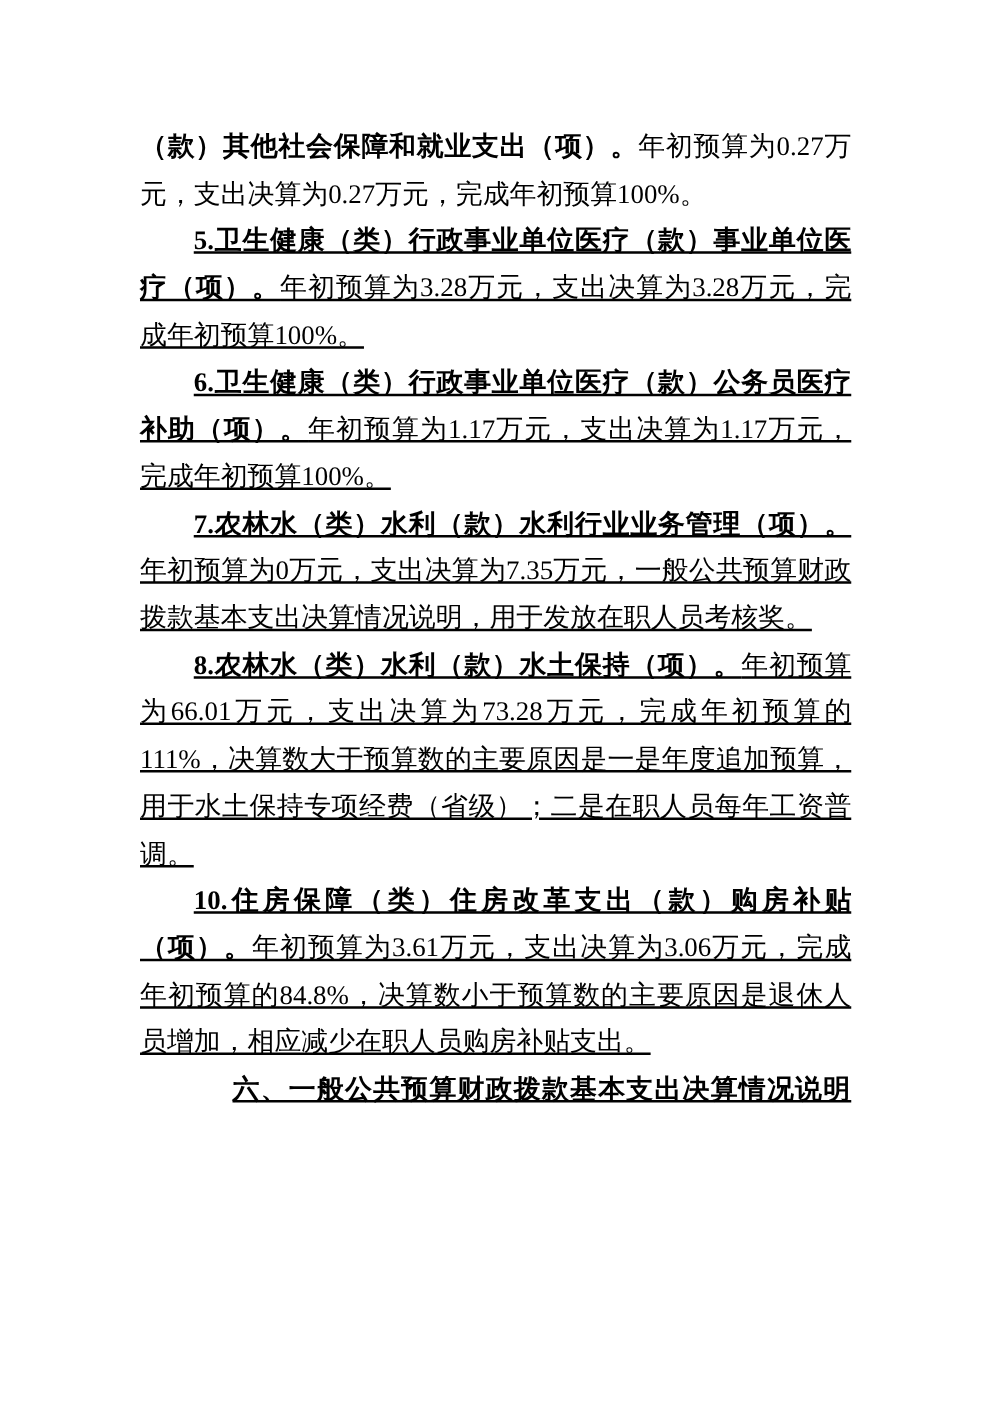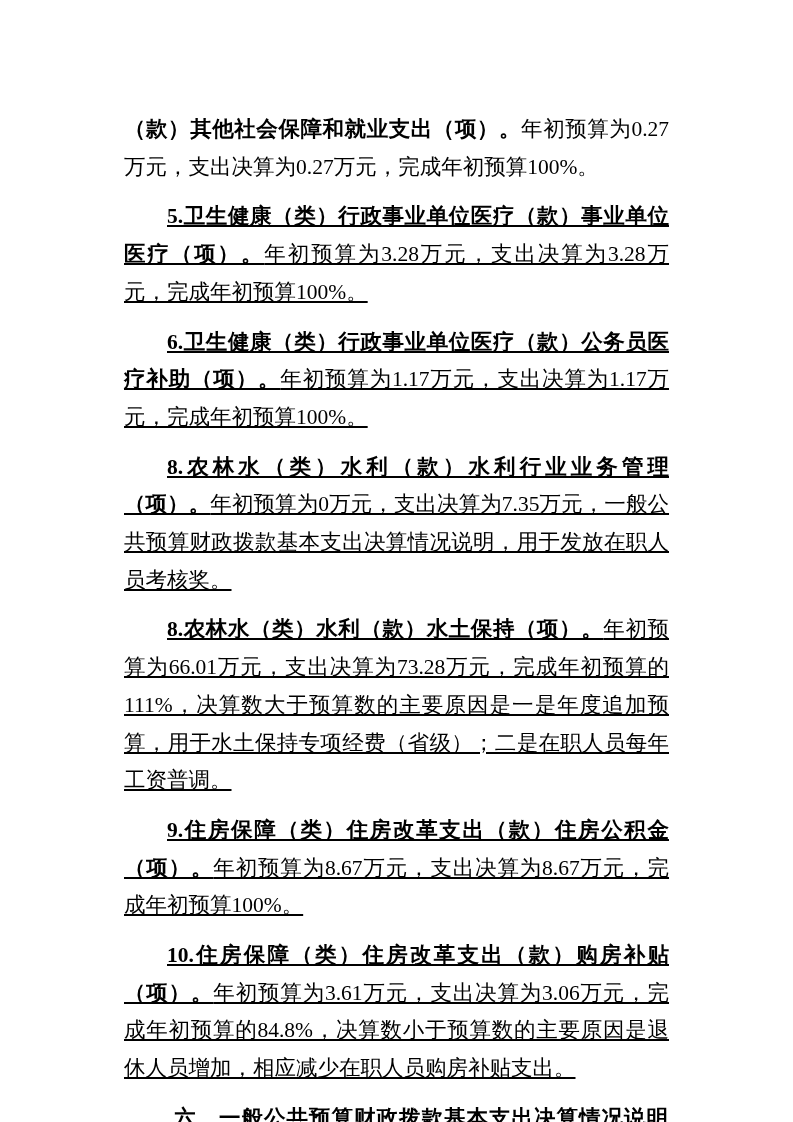--- a/index.html
+++ b/index.html
@@ -19,21 +19,21 @@
     left: 112px;
     top: 99px;
     width: 569px;
     color: #000000;
     font-family: "Liberation Serif", "DejaVu Serif", serif;
     font-size: 21.5px;
     line-height: 37.7px;
     text-align: justify;
   }
   p.para {
-    margin: 12px;
+    margin: 0;
     padding: 0;
   }
   p.para.indent {
     text-indent: 43px;
     text-decoration: underline;
   }
   .lead {
     font-weight: bold;
     font-family: "Liberation Serif", "DejaVu Serif", serif;
   }
@@ -48,19 +48,18 @@
   }
 </style>
 </head>
 <body>
 
 <div class="page">
   <div class="content" id="content">
       <p class="para"><span class="lead">（款）其他社会保障和就业支出（项）。</span><span>年初预算为0.27万元，支出决算为0.27万元，完成年初预算100%。</span></p>
       <p class="para indent"><span class="lead">5.卫生健康（类）行政事业单位医疗（款）事业单位医疗（项）。</span><span>年初预算为3.28万元，支出决算为3.28万元，完成年初预算100%。</span></p>
       <p class="para indent"><span class="lead">6.卫生健康（类）行政事业单位医疗（款）公务员医疗补助（项）。</span><span>年初预算为1.17万元，支出决算为1.17万元，完成年初预算100%。</span></p>
-      <p class="para indent"><span class="lead">8.农林水（类）水利（款）水利行业业务管理（项）。</span><span>年初预算为0万元，支出决算为7.35万元，一般公共预算财政拨款基本支出决算情况说明，用于发放在职人员考核奖。</span></p>
+      <p class="para indent"><span class="lead">7.农林水（类）水利（款）水利行业业务管理（项）。</span><span>年初预算为0万元，支出决算为7.35万元，一般公共预算财政拨款基本支出决算情况说明，用于发放在职人员考核奖。</span></p>
       <p class="para indent"><span class="lead">8.农林水（类）水利（款）水土保持（项）。</span><span>年初预算为66.01万元，支出决算为73.28万元，完成年初预算的111%，决算数大于预算数的主要原因是一是年度追加预算，用于水土保持专项经费（省级）；二是在职人员每年工资普调。</span></p>
-      <p class="para indent"><span class="lead">9.住房保障（类）住房改革支出（款）住房公积金（项）。</span><span>年初预算为8.67万元，支出决算为8.67万元，完成年初预算100%。</span></p>
       <p class="para indent"><span class="lead">10.住房保障（类）住房改革支出（款）购房补贴（项）。</span><span>年初预算为3.61万元，支出决算为3.06万元，完成年初预算的84.8%，决算数小于预算数的主要原因是退休人员增加，相应减少在职人员购房补贴支出。</span></p>
       <p class="para indent heading"><span class="lead">六、一般公共预算财政拨款基本支出决算情况说明</span></p>
     </div>
 </div>
 
 </body></html>

